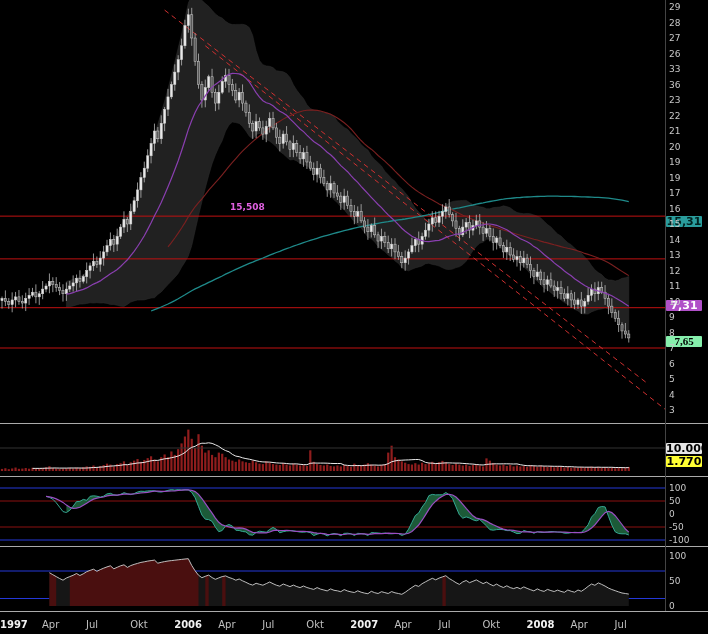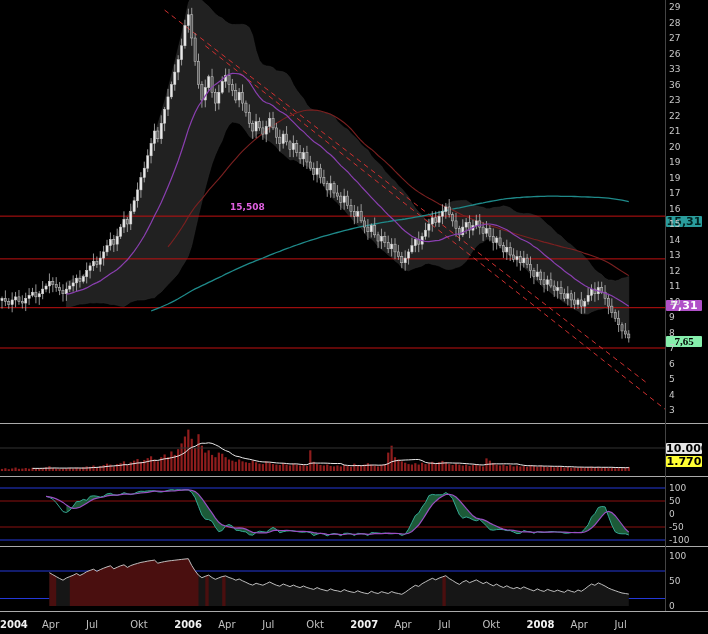--- a/index.html
+++ b/index.html
@@ -691,21 +691,21 @@
       <span class="otick" style="top: 496px;">50</span>
       <span class="otick" style="top: 509px;">0</span>
       <span class="otick" style="top: 522px;">-50</span>
       <span class="otick" style="top: 535px;">-100</span>
       <span class="otick" style="top: 551px;">100</span>
       <span class="otick" style="top: 576px;">50</span>
       <span class="otick" style="top: 601px;">0</span>
     </div>
 
   <div id="xaxis">
-      <span class="xlab year" style="left: 0px;">2004</span>
+      <span class="xlab year" style="left: 0px;">1997</span>
       <span class="xlab" style="left: 42.044px;">Apr</span>
       <span class="xlab" style="left: 86.088px;">Jul</span>
       <span class="xlab" style="left: 130.132px;">Okt</span>
       <span class="xlab year" style="left: 174.176px;">2006</span>
       <span class="xlab" style="left: 218.22px;">Apr</span>
       <span class="xlab" style="left: 262.264px;">Jul</span>
       <span class="xlab" style="left: 306.308px;">Okt</span>
       <span class="xlab year" style="left: 350.352px;">2007</span>
       <span class="xlab" style="left: 394.396px;">Apr</span>
       <span class="xlab" style="left: 438.44px;">Jul</span>

